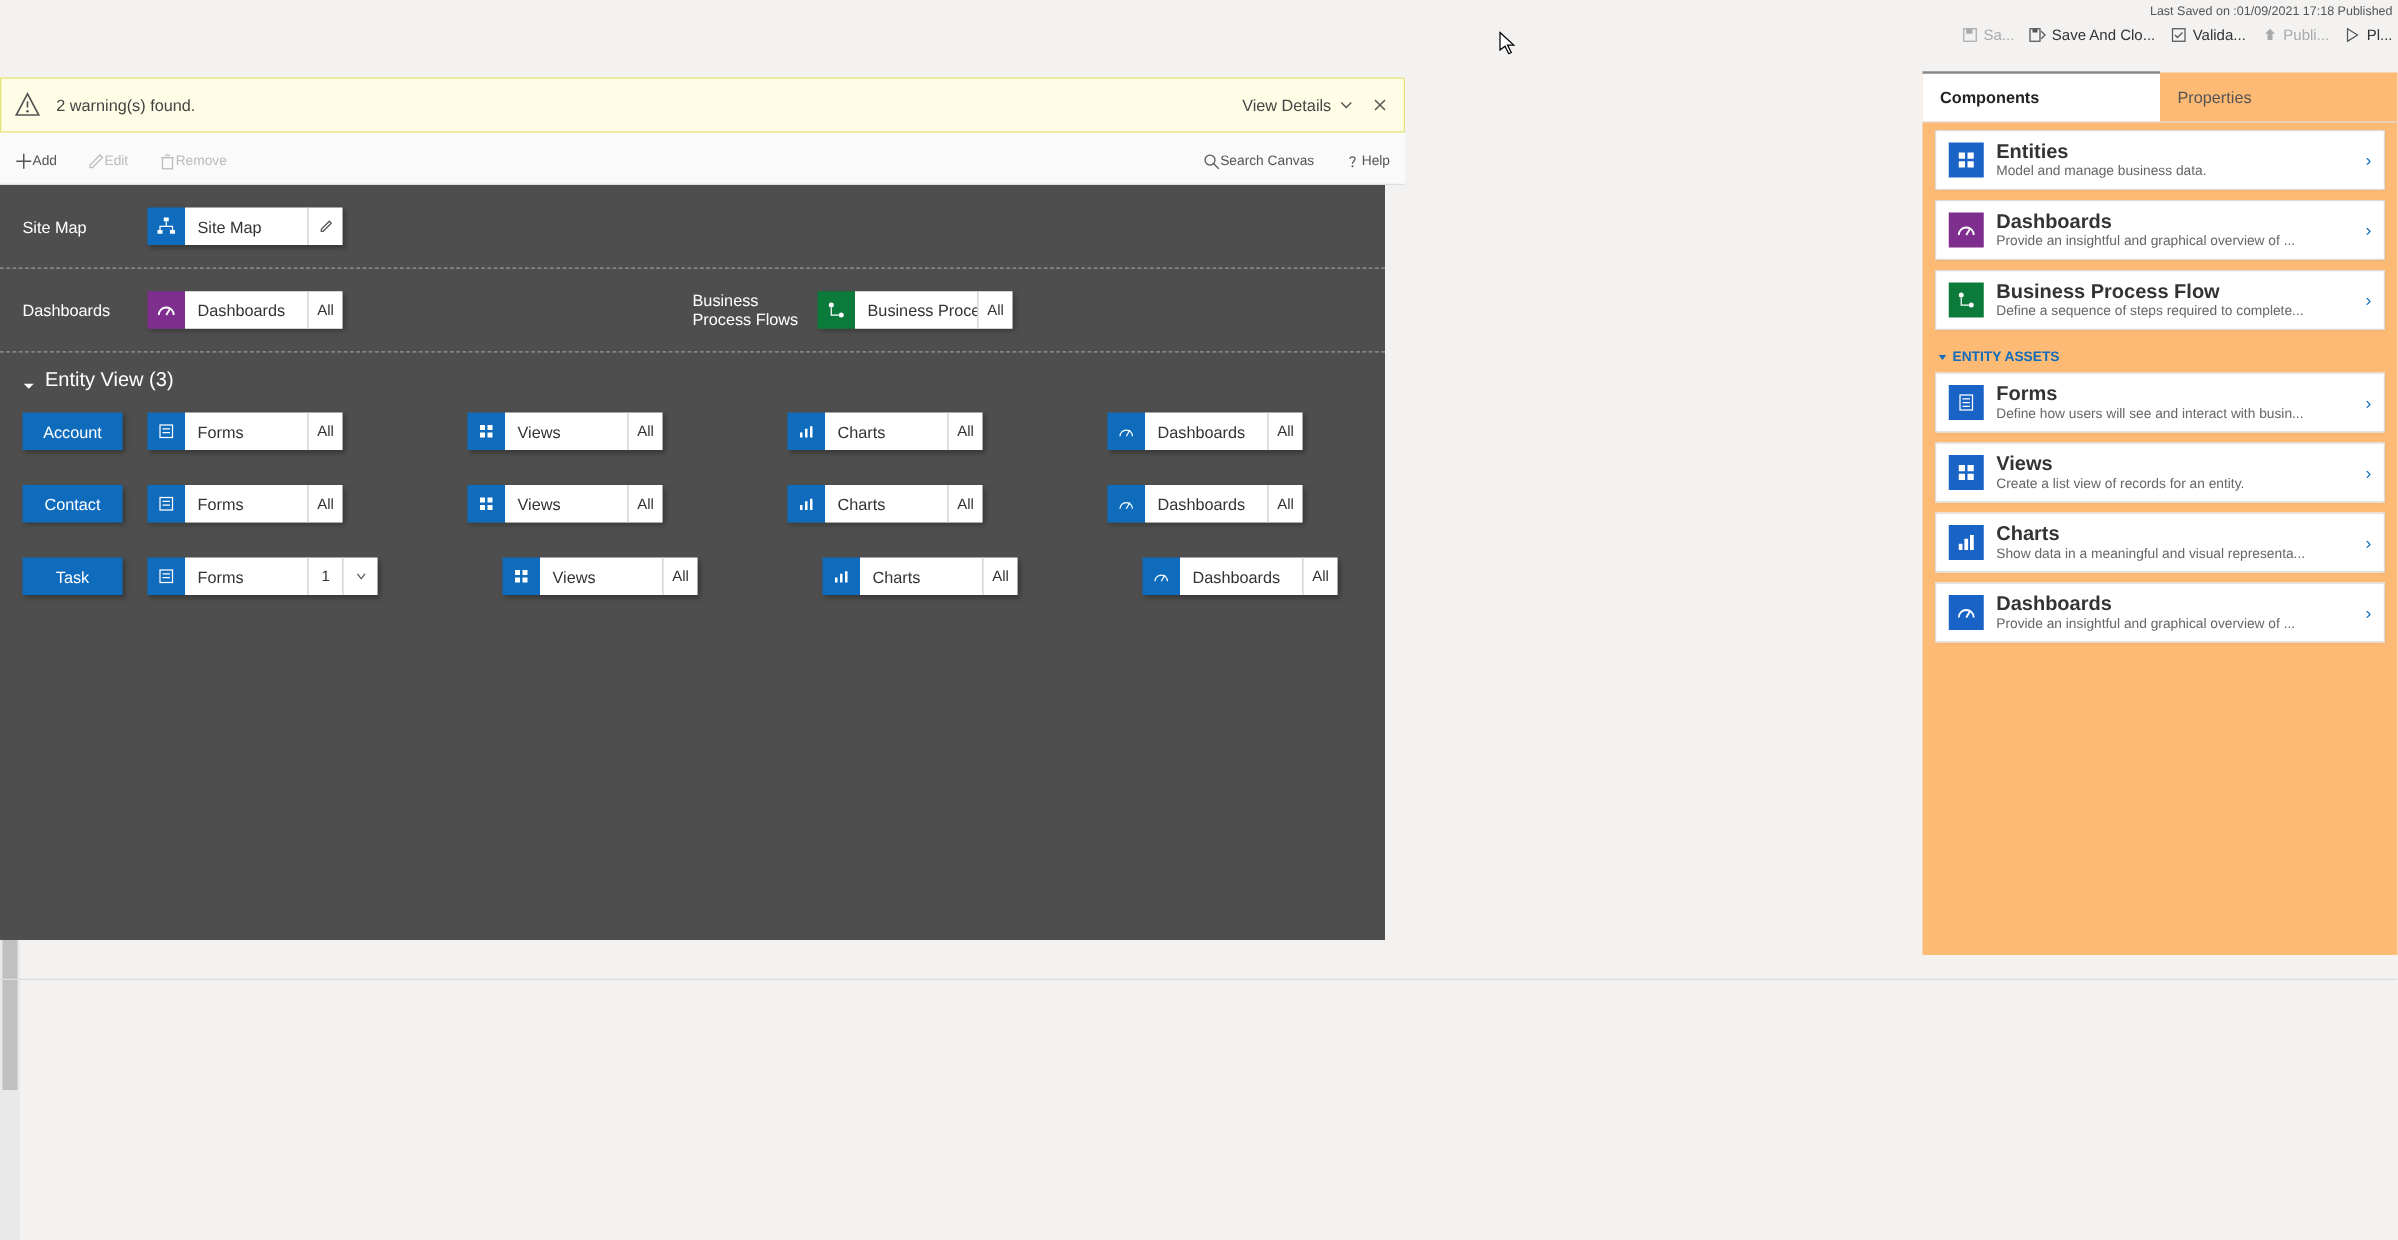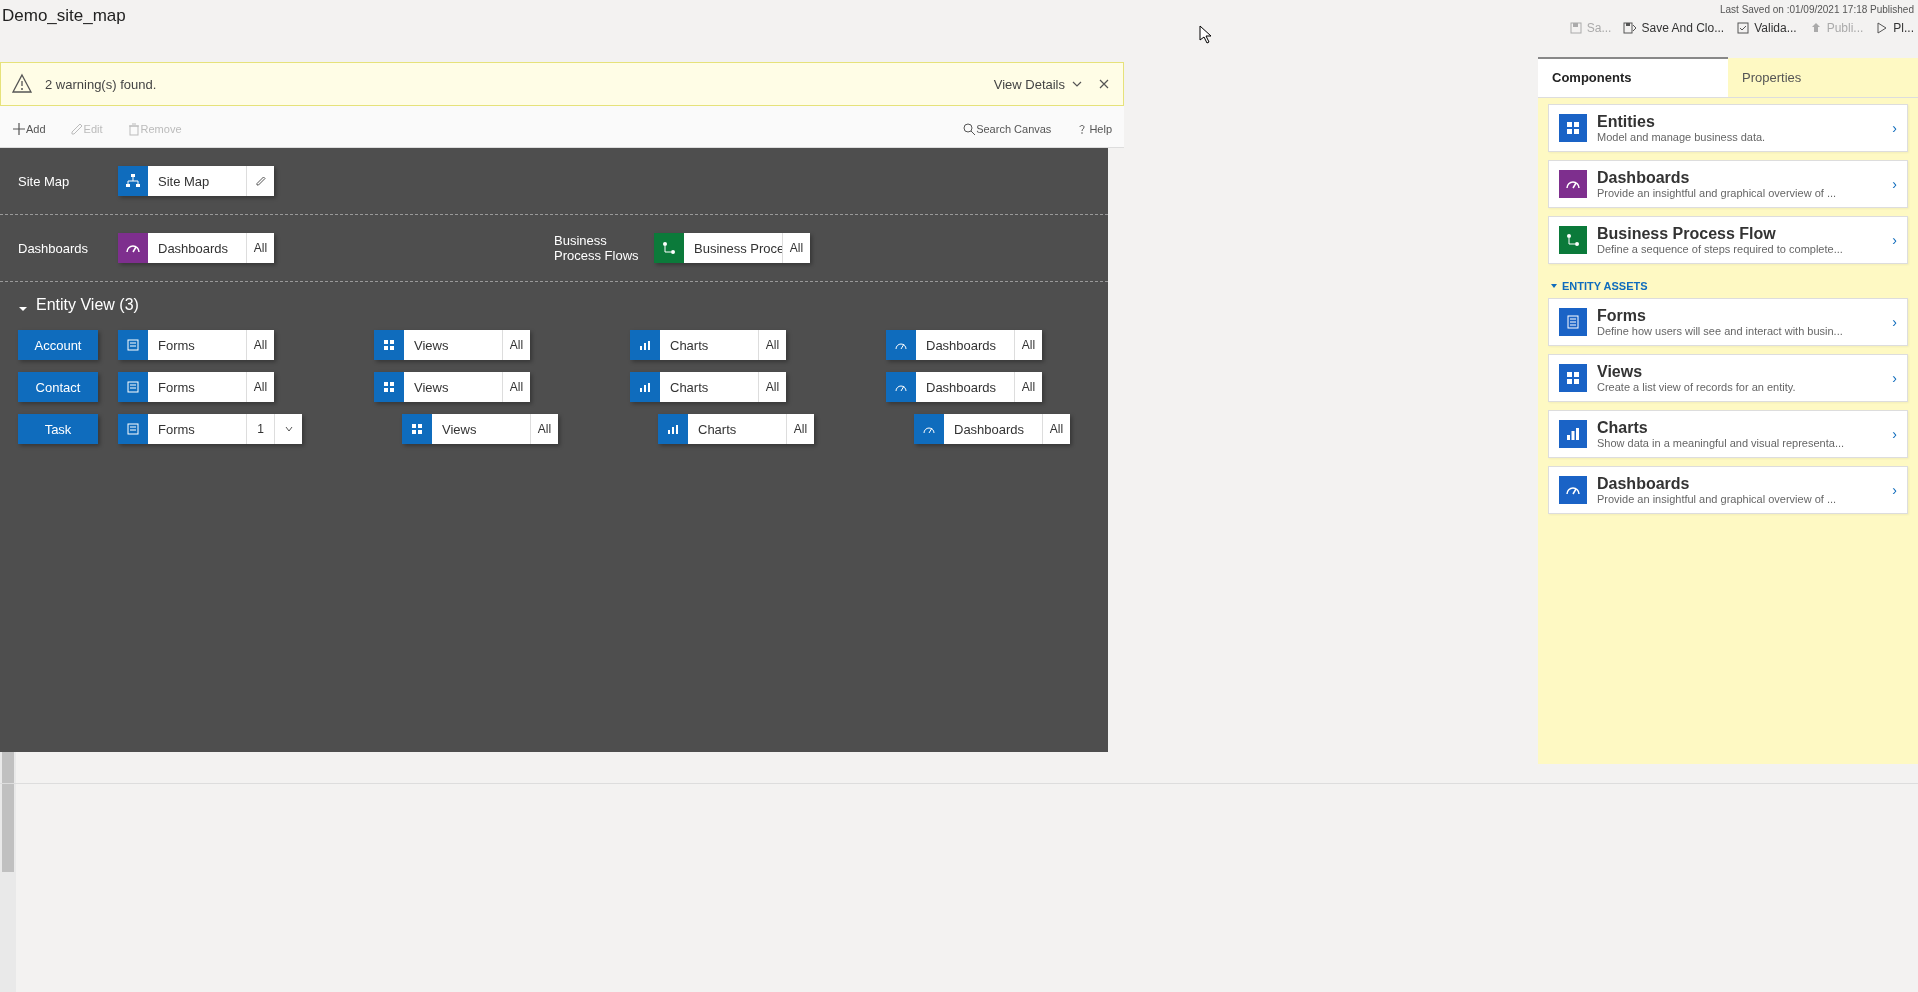--- a/index.html
+++ b/index.html
@@ -53,35 +53,35 @@
 .dash-col { width: 50%; display:flex; align-items:center; }
 .dash-col .row-label { width: 100px; }
 .dash-tile .tile-icon { background:#7e2f8e; }
 .dash-tile .tile-body { width:98px;}
 .bpf-tile .tile-icon { background:#0b7a3a; }
 .bpf-tile .tile-body { width:98px; overflow:hidden; white-space:nowrap; text-overflow:ellipsis;}
 .bpf-label-wrap { width: 315px;}
 
 .entity-header { display:flex; align-items:flex-end; color:#fff; font-size:16px; padding: 14px 18px 8px; gap:8px; cursor:pointer;}
 .entity-grid { padding: 0 18px 18px; }
-.entity-row { display:flex; align-items:center; margin-top: 12px;}
+.entity-row { display:flex; align-items:center; margin-top: 28px;}
 .entity-row:first-child { margin-top: 8px;}
 .entity-btn { width: 80px; height: 30px; background:#0f6cbd; color:#fff; font-size:13px; display:flex; align-items:center; justify-content:center; box-shadow: 2px 2px 4px rgba(0,0,0,0.3); margin-right: 20px;}
 .asset-tile { margin-right: 100px; }
 .asset-tile .tile-body { width: 98px; }
 .asset-tile.last { margin-right: 0;}
 .ic-forms { background:#0f6cbd;}
 .ic-views { background:#0f6cbd;}
 .ic-charts { background:#0f6cbd;}
 .ic-dash  { background:#0f6cbd;}
 
 .cursor-ghost { position:absolute; top:25px; left:1199px; pointer-events:none;}
 
 
-.right-panel { position: absolute; top: 58px; right: 0; width: 380px; bottom: 228px; background: #fef9c3; }
+.right-panel { position: absolute; top: 58px; right: 0; width: 380px; bottom: 228px; background: #fdba74; }
 .tabs { display:flex; height: 40px; border-bottom: 1px solid #ddd; }
 .tab { flex:1; display:flex; align-items:center; padding: 0 14px; font-size:13px; color:#555; cursor:pointer;}
 .tab.active { background:#fff; font-weight:600; color:#222; border-bottom:2px solid #fff; border-top:2px solid #888; margin-top:-1px;}
 .panel-body { padding: 6px 10px; }
 .group-title { color:#0f6cbd; font-size:11px; font-weight:600; padding: 8px 2px 6px; display:flex; align-items:center; gap:4px;}
 .card { background:#fff; border:1px solid #ddd; padding:8px 10px; display:flex; align-items:center; gap:10px; margin-bottom:8px; cursor:pointer; box-shadow: 1px 1px 2px rgba(0,0,0,0.05);}
 .card-icon { width:28px; height:28px; display:flex; align-items:center; justify-content:center; color:#fff; font-size:14px; flex-shrink:0;}
 .card-txt { flex:1; overflow:hidden;}
 .card-title { font-size:16px; color:#333; font-weight:600;}
 .card-desc { font-size:11px; color:#666; white-space:nowrap; overflow:hidden; text-overflow:ellipsis;}
@@ -91,21 +91,20 @@
 .ci-green { background:#0b7a3a;}
 
 .bottom-strip { position:absolute; left:0; right:0; bottom:208px; height:1px; background:#ddd;}
 
 svg { display:block; }
 </style>
 </head>
 <body>
 
 <div class="header">
-  <div class="app-name">Demo_site_map</div>
   <div class="header-right">
     <div class="saved-text">Last Saved on :01/09/2021 17:18 Published</div>
     <div class="header-buttons">
       <div class="hbtn disabled">
         <span class="hbtn-icon">
             <svg width="12" height="12" viewBox="0 0 12 12">
               <rect x="1" y="1" width="10" height="10" fill="none" stroke="#aaa"></rect>
               <rect x="3" y="1" width="5" height="4" fill="#aaa"></rect>
             </svg>
           </span>

